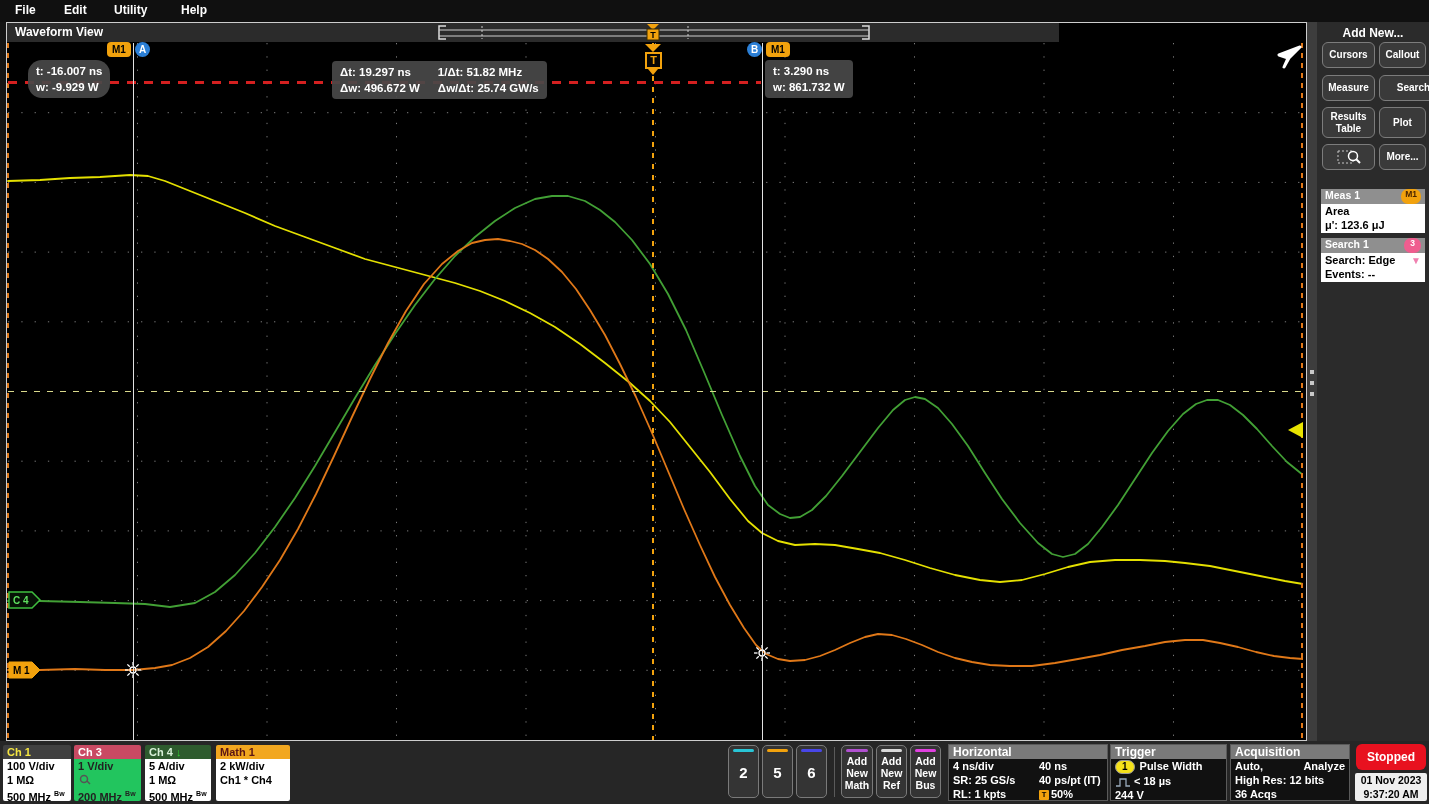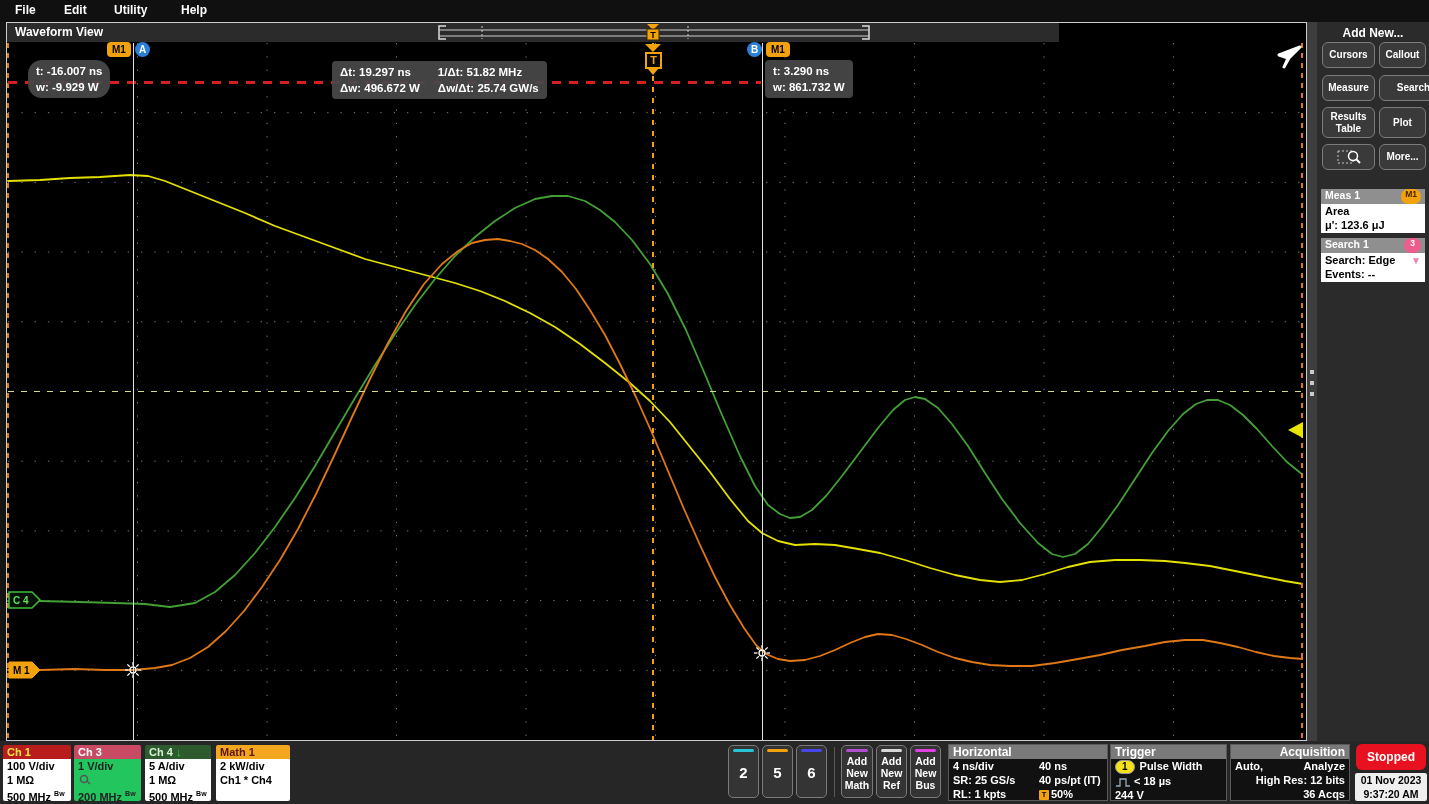--- a/index.html
+++ b/index.html
@@ -248,21 +248,21 @@
           <span style="color:#f080b0; font-size:10px;">▼</span>
         </div>
         <div>Events: --</div>
       </div>
     </div>
   </div>
 
   <div class="bottombar">
 
     <div class="chbadge" style="left:3px; width:68px;">
-      <div class="chhead" style="background:#b91c1c; color:#f5e642;">Ch 1</div>
+      <div class="chhead" style="background:#404040; color:#f5e642;">Ch 1</div>
       <div class="chbody" style="background:#fff; color:#000;">
         <div>100 V/div</div>
         <div>1 MΩ</div>
         <div><span>500 MHz</span> <sup>Bw</sup></div>
       </div>
     </div>
     <div class="chbadge" style="left:74px; width:67px;">
       <div class="chhead" style="background:#c94a63; color:#fff;">Ch 3</div>
       <div class="chbody" style="background:#22c55e; color:#222;">
         <div>1 V/div</div>
@@ -347,21 +347,21 @@
         <span class="src-pill">1</span><span>Pulse Width</span>
       </div>
       <div class="panel-row">
         <svg width="16" height="11" style="vertical-align:middle; margin-right:3px;">
           <path d="M1 9 H5 V2 H11 V9 H15" fill="none" stroke="#9ab" stroke-width="1.3"></path>
         </svg><span>&lt; 18 µs</span>
       </div>
       <div class="panel-row">244 V</div>
     </div>
 
-    <div class="panel" style="left:1230px; width:120px;text-align:right;">
+    <div class="panel" style="left:1230px; width:120px;">
       <div class="panel-h">Acquisition</div>
       <div class="panel-row" style="display:flex; justify-content:space-between; ">
         <span>Auto,</span>
           <span>Analyze</span>
       </div>
       <div class="panel-row">High Res: 12 bits</div>
       <div class="panel-row">36 Acqs</div>
     </div>
 
     <div class="stopped">Stopped</div>

